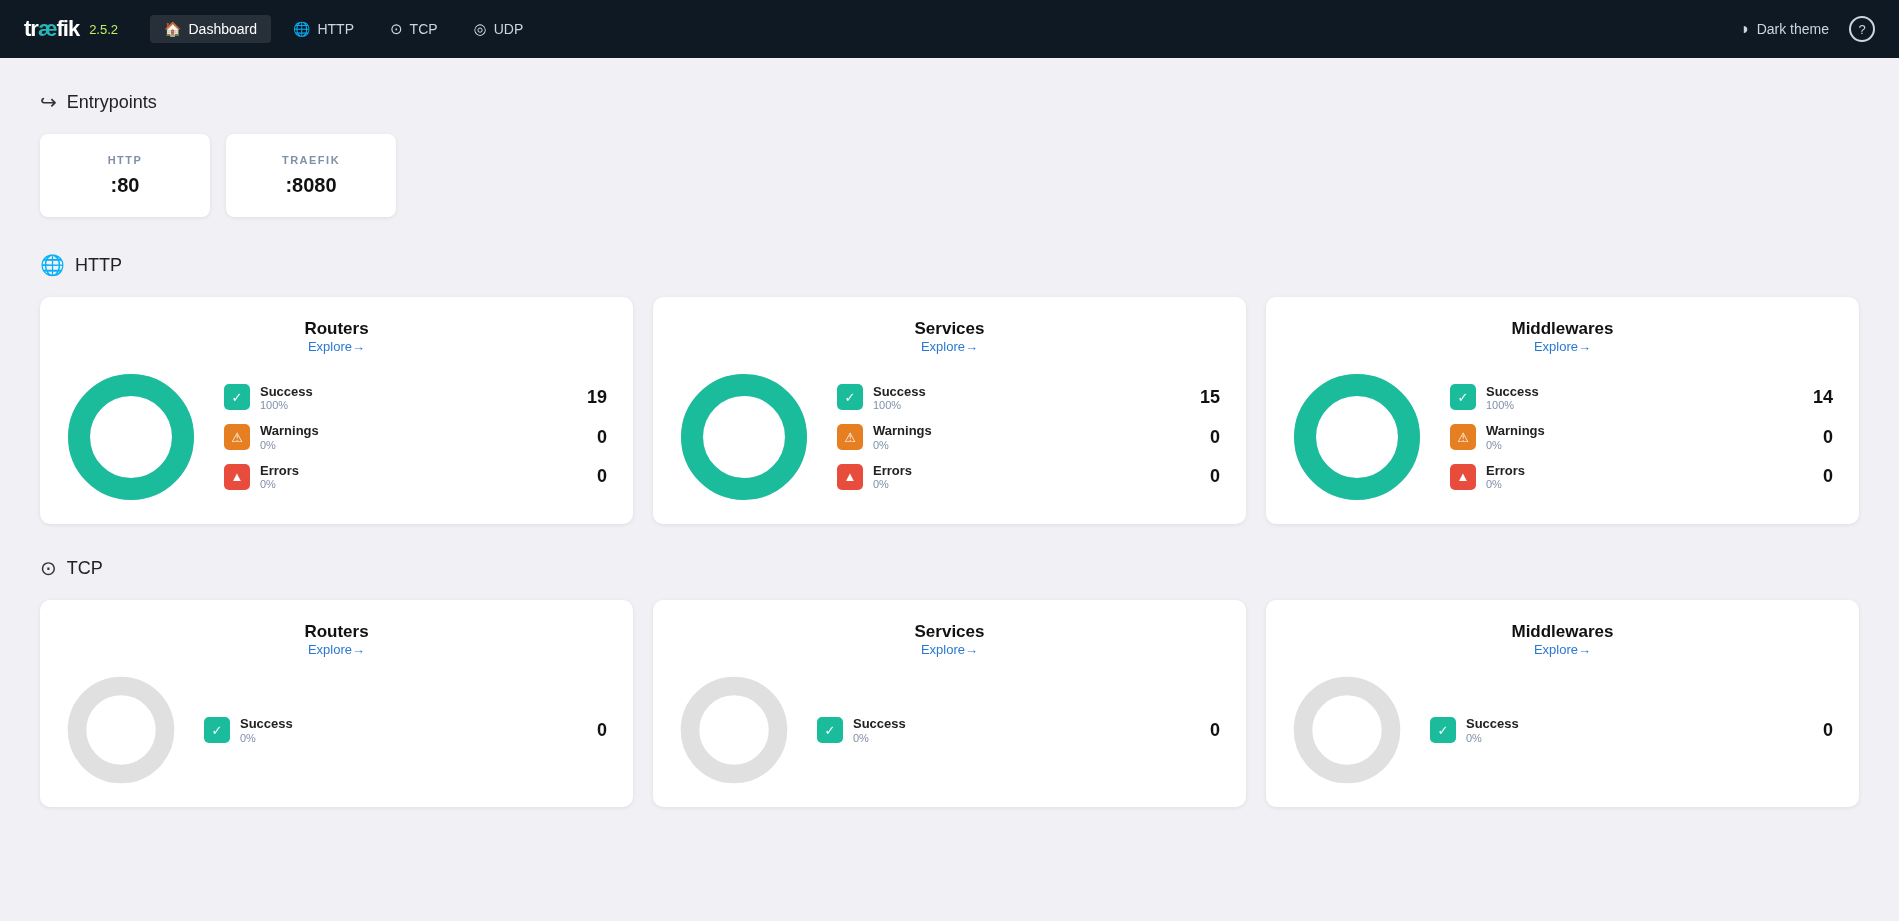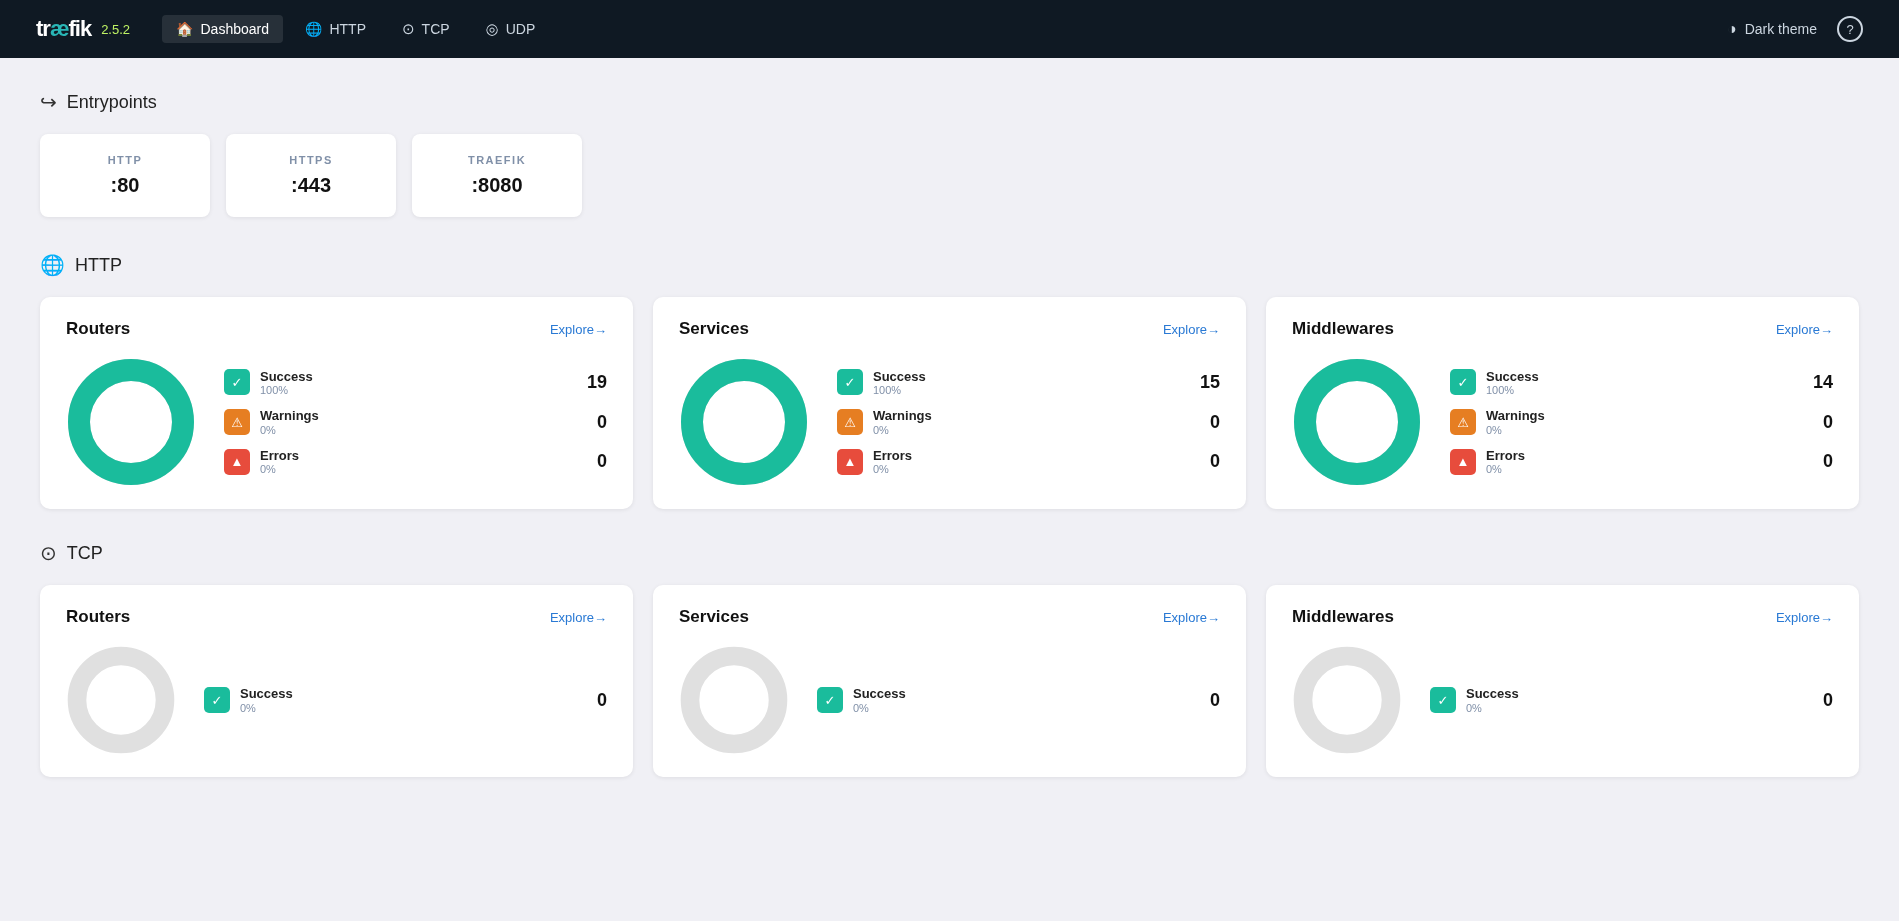--- a/index.html
+++ b/index.html
@@ -3,21 +3,21 @@
   <meta charset="utf-8">
   <style>
     * { box-sizing: border-box; margin: 0; padding: 0; }
     body { font-family: 'Segoe UI', Arial, sans-serif; background: #f0f0f5; min-height: 921px; }
 
     
     .navbar {
       background: #0f1923;
       height: 58px;
       display: flex;
-      padding: 0 36px;
+      padding: 0 24px;
       gap: 32px;
     }
     .navbar-brand {
       display: flex;
       align-items: center;
       gap: 10px;
       color: white;
     }
     .brand-logo {
       font-size: 22px;
@@ -139,20 +139,21 @@
       padding: 22px 26px;
       flex: 1;
       box-shadow: 0 1px 4px rgba(0,0,0,0.08);
       min-height: 200px;
     }
     .stat-card-header {
       display: flex;
       align-items: center;
       justify-content: space-between;
       margin-bottom: 18px;
+      flex-direction: column;
     }
     .stat-card-title {
       font-size: 17px;
       font-weight: 700;
       color: #111;
     }
     .explore-link {
       color: #2979d4;
       font-size: 13px;
       text-decoration: none;
@@ -294,24 +295,20 @@
   <div class="section-header">
     <span class="section-icon">↪</span>
     <span class="section-title">Entrypoints</span>
   </div>
   <div class="entrypoints-row">
     <div class="entrypoint-card">
       <div class="entrypoint-label">HTTP</div>
       <div class="entrypoint-value">:80</div>
     </div>
     <div class="entrypoint-card">
-      <div class="entrypoint-label">HTTPS</div>
-      <div class="entrypoint-value">:443</div>
-    </div>
-    <div class="entrypoint-card">
       <div class="entrypoint-label">TRAEFIK</div>
       <div class="entrypoint-value">:8080</div>
     </div>
   </div>
 
   <div class="section-header">
     <span class="section-icon">🌐</span>
     <span class="section-title">HTTP</span>
   </div>
   <div class="cards-row">

